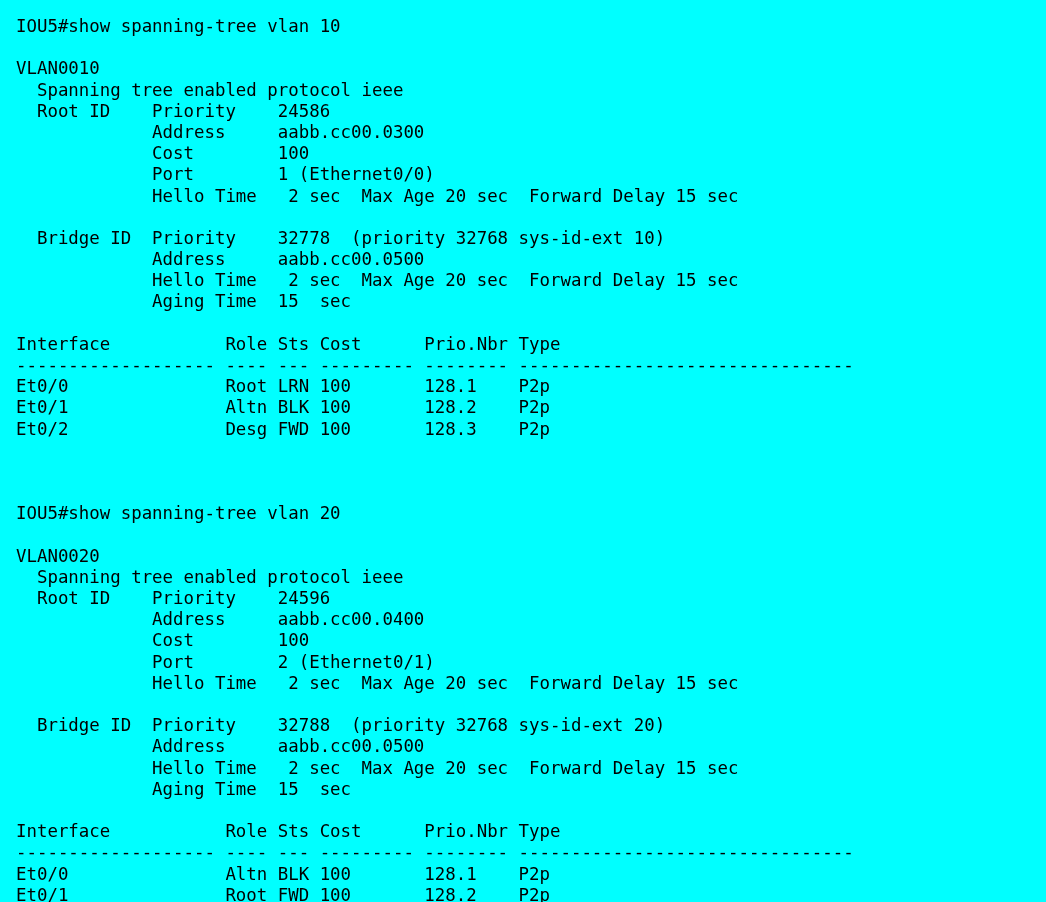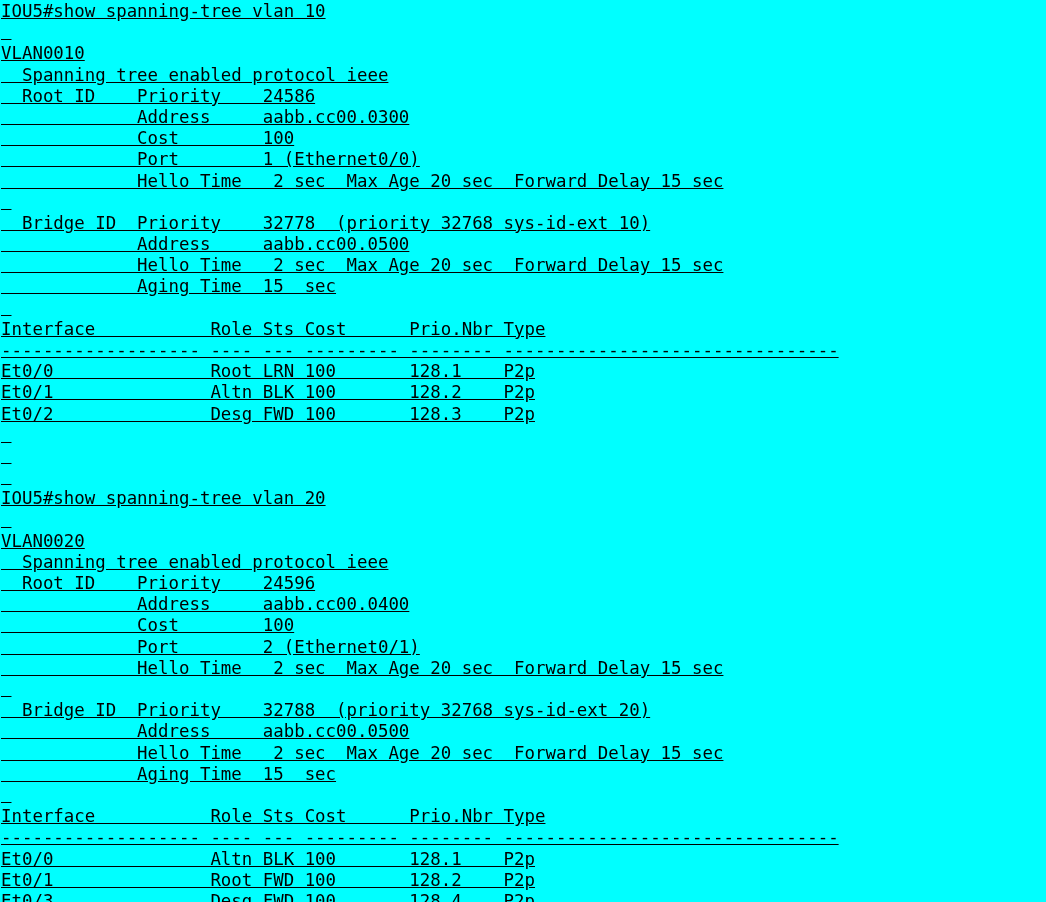--- a/index.html
+++ b/index.html
@@ -14,25 +14,24 @@
   }
   #terminal {
     width: 1046px;
     height: 902px;
     background: #00FFFF;
     color: #000000;
     font-family: "DejaVu Sans Mono", "Liberation Mono", monospace;
     font-size: 17.4px;
     line-height: 21.2px;
     letter-spacing: 0px;
-    padding: 1px;
+    padding: 16px;
     box-sizing: border-box;
     white-space: pre;
     overflow: hidden;
-    text-decoration: underline;
   }
   .line {
     white-space: pre;
     height: 21.2px;
     display: block;
     font-variant-ligatures: none;
   }
   .line.blank {
     color: transparent;
   }

